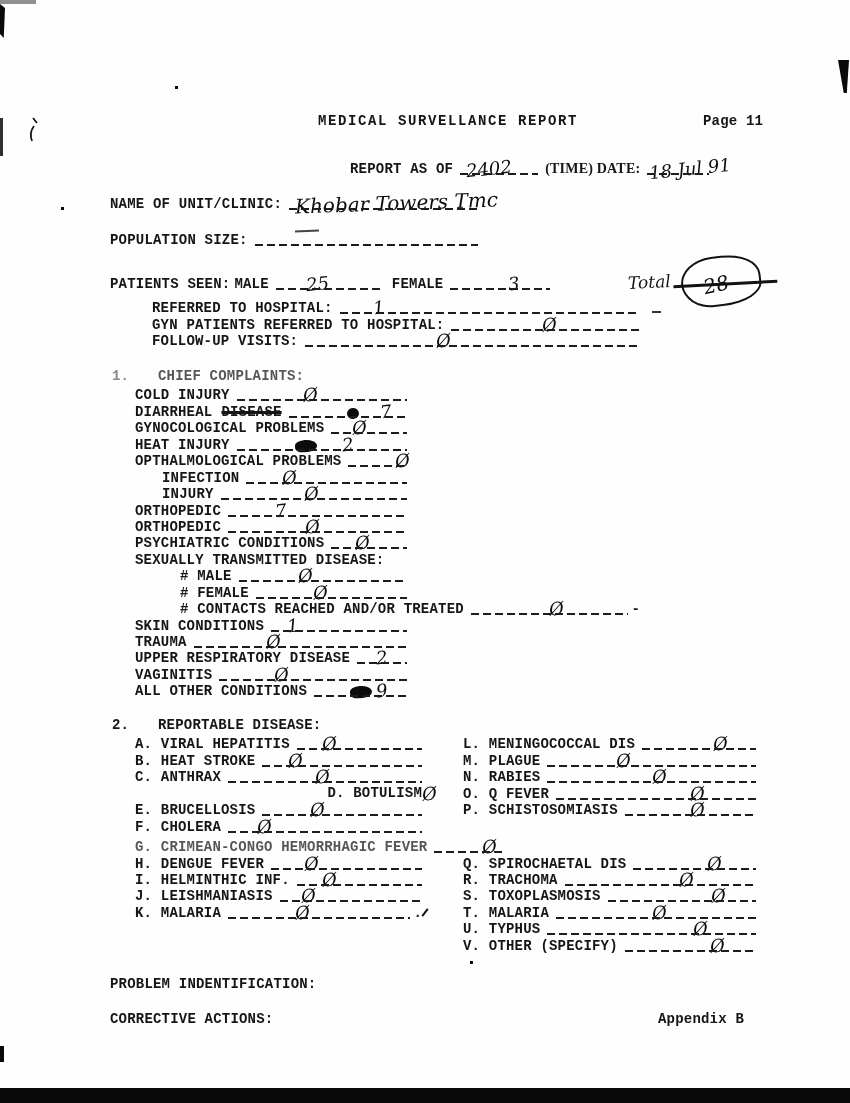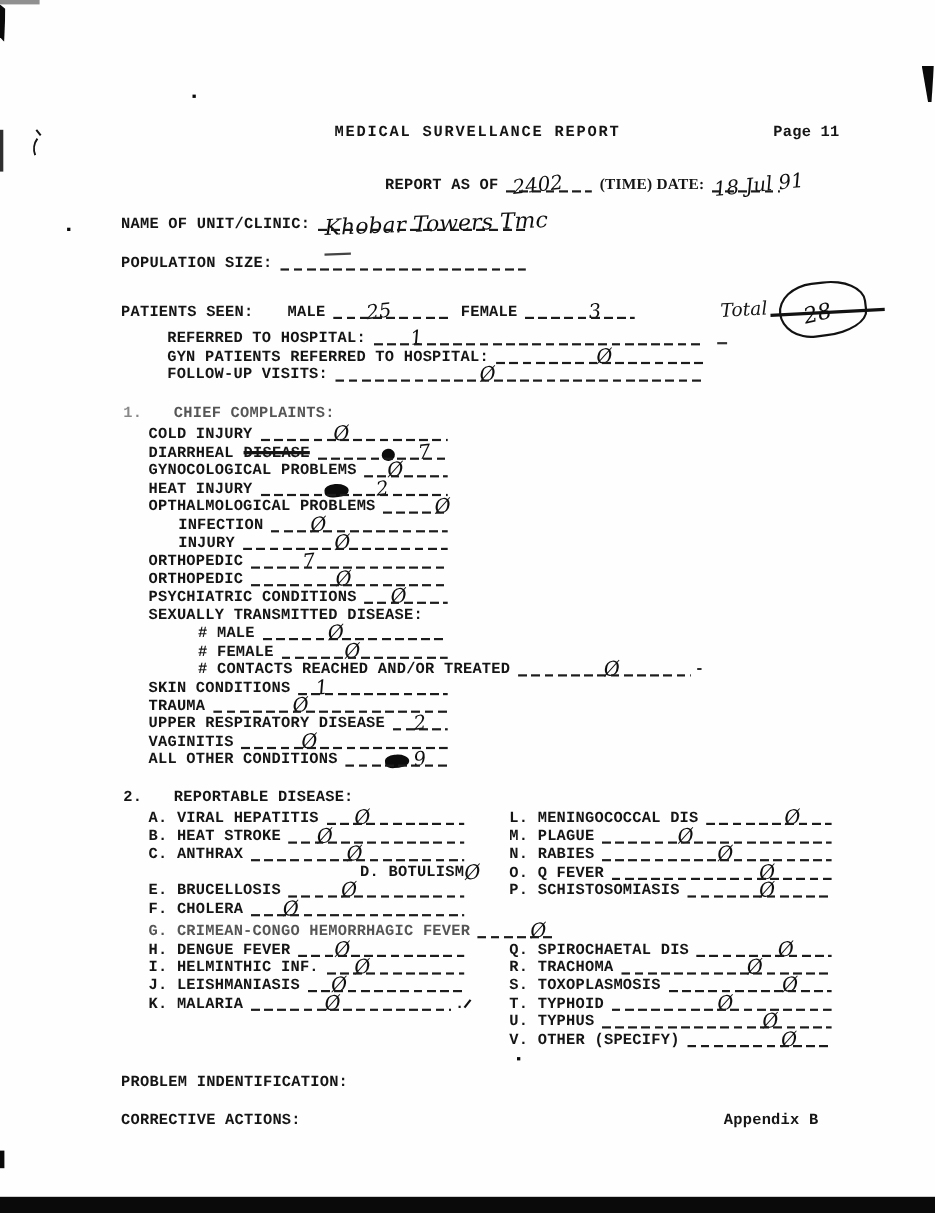--- a/index.html
+++ b/index.html
@@ -23,21 +23,21 @@
   .blot.dot{width:12px;height:11px;border-radius:50%;}
   .trail{align-self:flex-end;margin-left:4px;font-weight:700;font-size:14px;}
   .strike{margin-left:9px;text-decoration:line-through;text-decoration-thickness:2.5px;}
   
   .frow{display:flex;align-items:flex-end;height:16.45px;box-sizing:border-box;width:272px;}
   .frow.wide{width:505px;}
   .lbl{white-space:pre;font-weight:700;font-size:14px;letter-spacing:0.2px;}
   .rrow{display:flex;align-items:flex-end;height:16.45px;width:488px;}
   .colrow{position:absolute;display:flex;align-items:flex-end;height:16.45px;}
   
-  .title{position:absolute;left:304px;top:113px;letter-spacing:1.6px;}
+  .title{position:absolute;left:318px;top:113px;letter-spacing:1.6px;}
   .pageno{position:absolute;left:703px;top:113px;}
   .report-line{position:absolute;left:350px;top:161px;display:flex;align-items:flex-end;}
   .d1{width:78px;}.d2{width:62px;}
   .hw.time{left:8%;font-size:18px;}
   .hw.date{left:2%;font-size:18px;}
   .unit-line{position:absolute;left:110px;top:196px;width:368px;display:flex;align-items:flex-end;}
   .pop-line{position:absolute;left:110px;top:232px;width:368px;display:flex;align-items:flex-end;}
   .patients-line{position:absolute;left:110px;top:256px;display:flex;align-items:flex-end;height:36px;}
   .pdash1{width:106px;}.pdash2{width:100px;}
   .total-label{position:relative;display:inline-block;margin-left:78px;align-self:flex-end;
@@ -117,21 +117,21 @@
     </span>
   </div>
 
   <div class="pop-line">
     <span class="typed">POPULATION SIZE:</span>
     <span class="dashline"></span>
   </div>
 
   <div class="patients-line">
     <span class="typed">PATIENTS SEEN:</span>
-    <span class="typed" style="margin-left:31px;">MALE</span>
+    <span class="typed" style="margin-left:4px;">MALE</span>
     <span class="dashline fixed-dash pdash1">
       <span class="hw" style="left:28%;">25</span>
     </span>
     <span class="typed" style="margin-left:10px;">FEMALE</span>
     <span class="dashline fixed-dash pdash2">
       <span class="hw" style="left:58%;">3</span>
     </span>
     <span class="total-label">Total</span>
     <span class="circle">
       <span class="hw">28</span>
@@ -398,21 +398,21 @@
           <span class="hw" style="left: 60%;">Ø</span>
         </span>
       </div>
       <div class="colrow" style="top: 152.05px; width: 293px;">
         <span class="lbl">S. TOXOPLASMOSIS</span>
         <span class="dashline">
           <span class="hw" style="left: 70%;">Ø</span>
         </span>
       </div>
       <div class="colrow" style="top: 168.5px; width: 293px;">
-        <span class="lbl">T. TYPHOID</span>
+        <span class="lbl">T. MALARIA</span>
         <span class="dashline">
           <span class="hw" style="left: 48%;">Ø</span>
         </span>
       </div>
       <div class="colrow" style="top: 184.95px; width: 293px;">
         <span class="lbl">U. TYPHUS</span>
         <span class="dashline">
           <span class="hw" style="left: 70%;">Ø</span>
         </span>
       </div>

